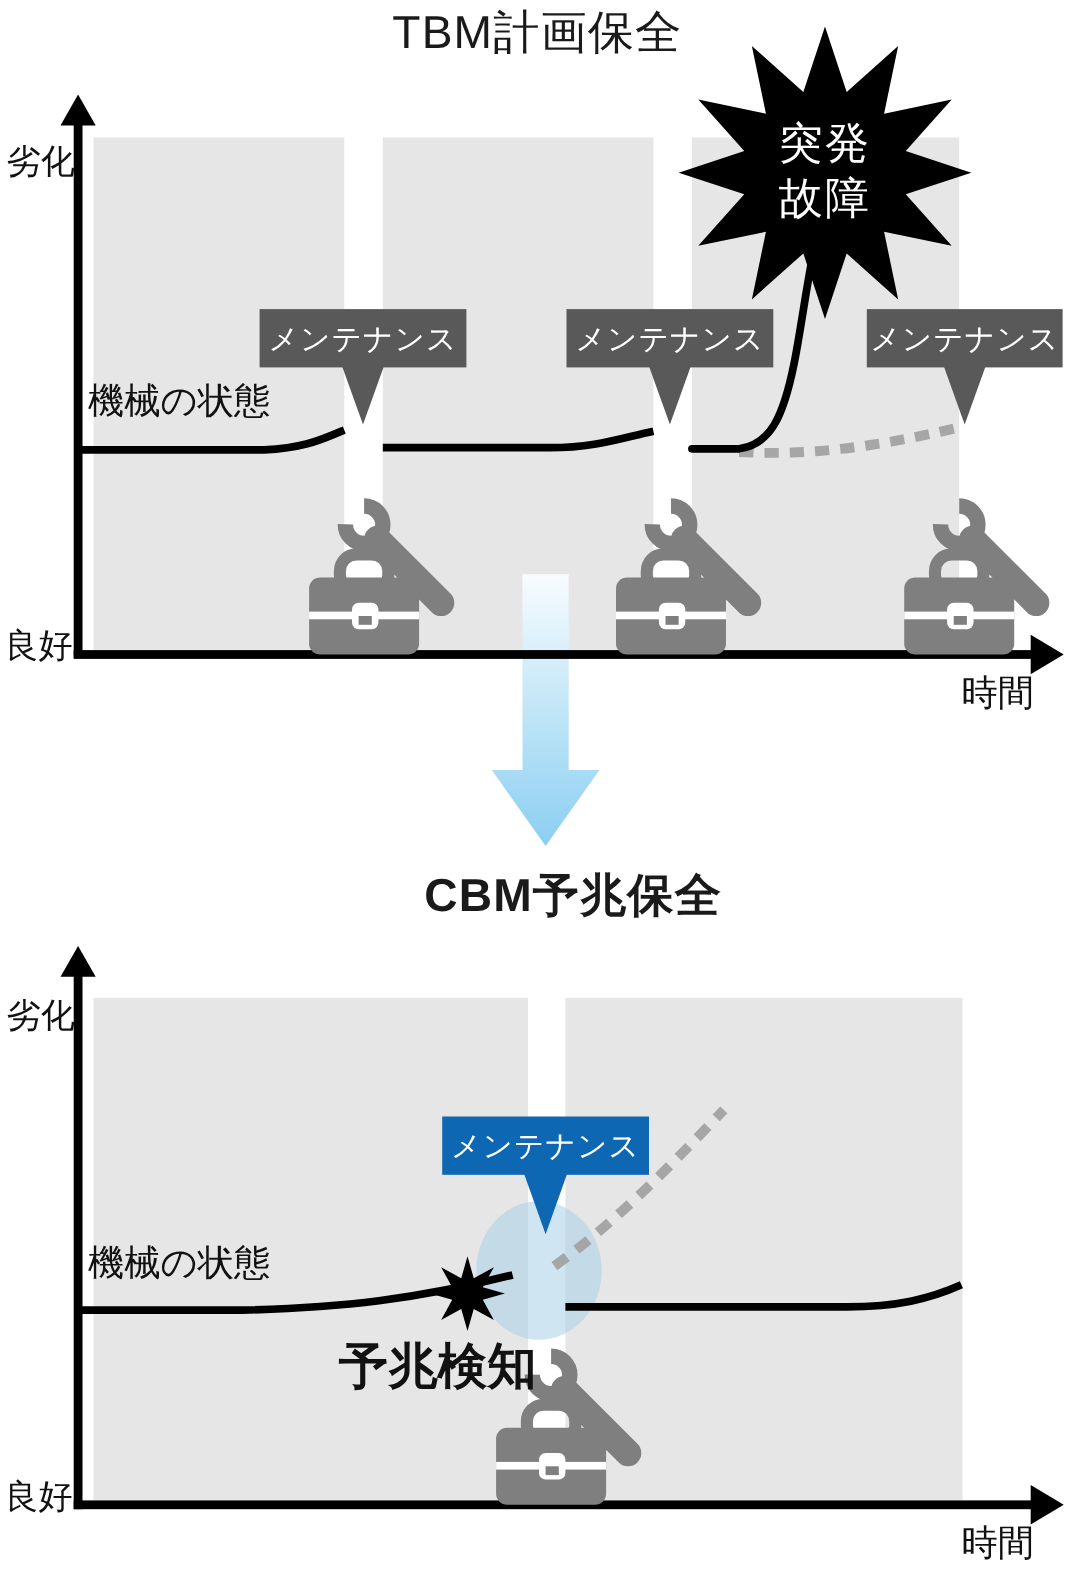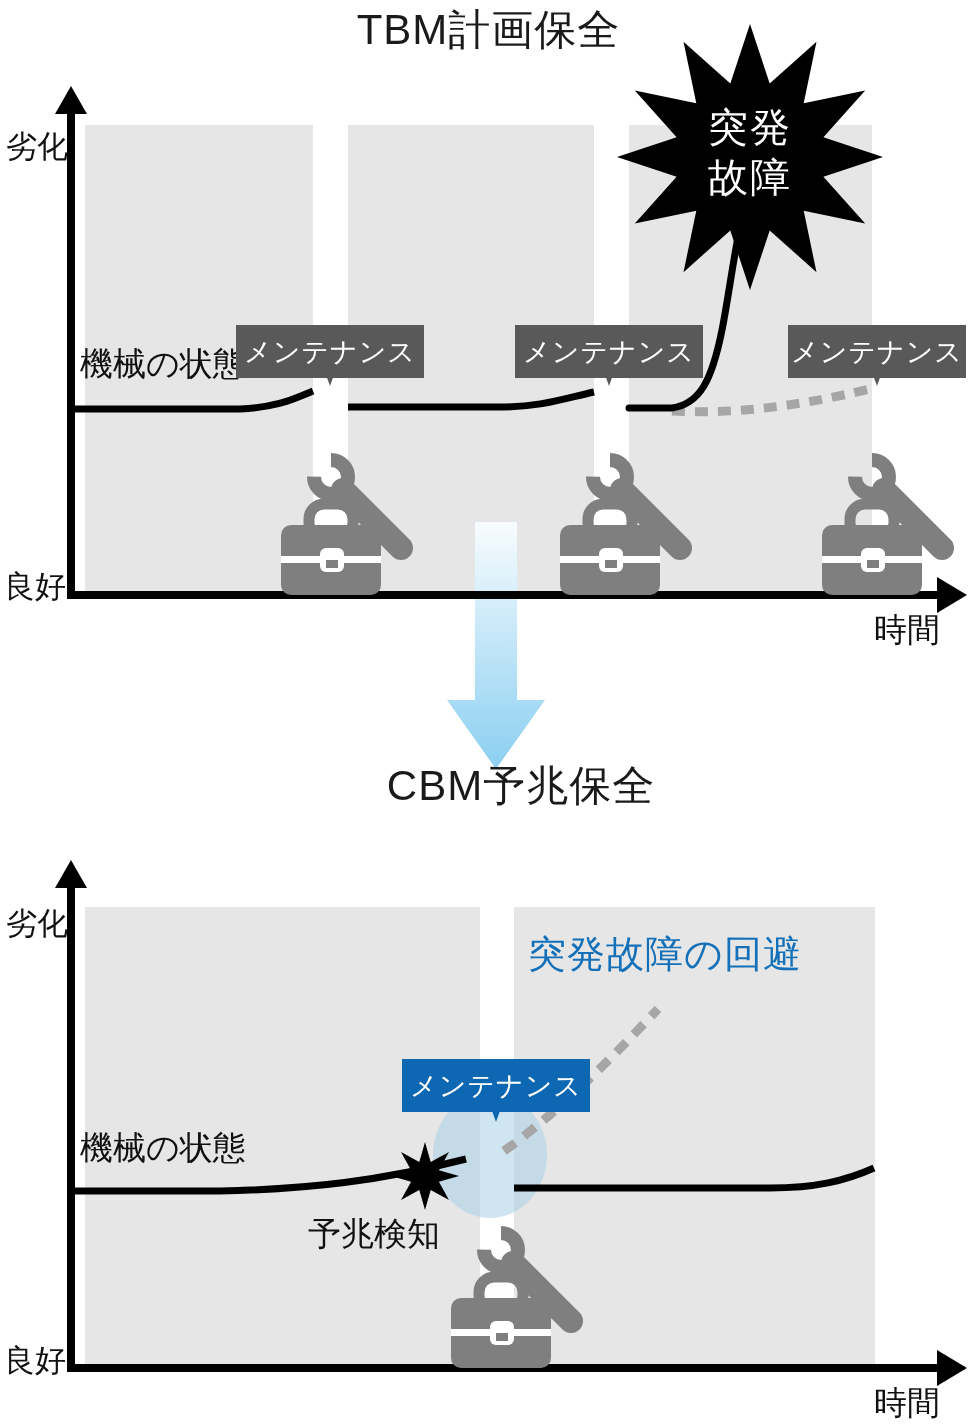--- a/index.html
+++ b/index.html
@@ -3,25 +3,25 @@
 <meta charset="utf-8">
 <style>
   html,body{margin:0;padding:0;background:#fff;}
   #stage{position:relative;width:977px;height:1428px;background:#fff;overflow:hidden;
          font-family:"Liberation Sans","DejaVu Sans",sans-serif;color:#111;}
   .panel{position:absolute;background:#e6e6e6;}
   .title{position:absolute;text-align:center;font-size:42px;letter-spacing:1px;color:#1a1a1a;}
   .axlbl{position:absolute;font-size:31px;color:#111;text-align:right;}
   .curvelbl{position:absolute;font-size:33px;color:#111;font-family:Liberation Serif, serif;}
   .mlabel{position:absolute;height:53px;background:#595959;color:#fff;font-size:27px;
-          display:flex;align-items:center;justify-content:center;letter-spacing:1px;margin-top:44px;}
+          display:flex;align-items:center;justify-content:center;letter-spacing:1px;}
   .mlabel.blue{background:#0e67b2;}
   .bursttext{position:absolute;color:#fff;font-size:40px;line-height:50px;text-align:center;letter-spacing:2px;}
   .avoid{position:absolute;font-size:38px;color:#1470b8;letter-spacing:1px;}
-  .detect{position:absolute;font-size:33px;color:#111;}
+  .detect{position:absolute;font-size:45px;color:#111;font-weight:bold;}
   svg{position:absolute;left:0;top:0;}
 </style>
 </head>
 <body>
 
 <div id="stage">
 
   <div class="panel" style="left:85px;top:125px;width:228px;height:466px;"></div>
   <div class="panel" style="left:348px;top:125px;width:246px;height:466px;"></div>
   <div class="panel" style="left:629px;top:125px;width:243px;height:466px;"></div>
@@ -95,30 +95,29 @@
   <div class="title" style="left:0;top:2px;width:977px;">TBM計画保全</div>
   <div class="axlbl" style="left:6px;top:126px;">劣化</div>
   <div class="axlbl" style="left:4px;top:566px;">良好</div>
   <div class="axlbl" style="left:874px;top:608px;font-size:33px;">時間</div>
   <div class="curvelbl" style="left:80px;top:342px;">機械の状態</div>
 
   <div class="mlabel" style="left:236px;top:281px;width:188px;">メンテナンス</div>
   <div class="mlabel" style="left:515px;top:281px;width:188px;">メンテナンス</div>
   <div class="mlabel" style="left:788px;top:281px;width:178px;">メンテナンス</div>
 
-  <div class="bursttext" style="left:675px;top:106px;width:150px;font-family:Liberation Mono, monospace;">
+  <div class="bursttext" style="left:675px;top:106px;width:150px;">
     <span>突発</span><br>
     <span>故障</span>
   </div>
 
-  <div class="title" style="left:65px;top:758px;width:912px;">CBM予兆保全</div>
+  <div class="title" style="left:65px;top:786px;width:912px;font-weight:bold;">CBM予兆保全</div>
   <div class="axlbl" style="left:6px;top:903px;">劣化</div>
   <div class="axlbl" style="left:4px;top:1340px;">良好</div>
   <div class="axlbl" style="left:874px;top:1381px;font-size:33px;">時間</div>
   <div class="curvelbl" style="left:80px;top:1126px;">機械の状態</div>
 
-  <div class="avoid" style="left:528px;top:929px;">突発故障の回避</div>
 
   <div class="mlabel blue" style="left:402px;top:1015px;width:188px;">メンテナンス</div>
 
   <div class="detect" style="left:308px;top:1212px;">予兆検知</div>
 
 </div>
 
 </body></html>

